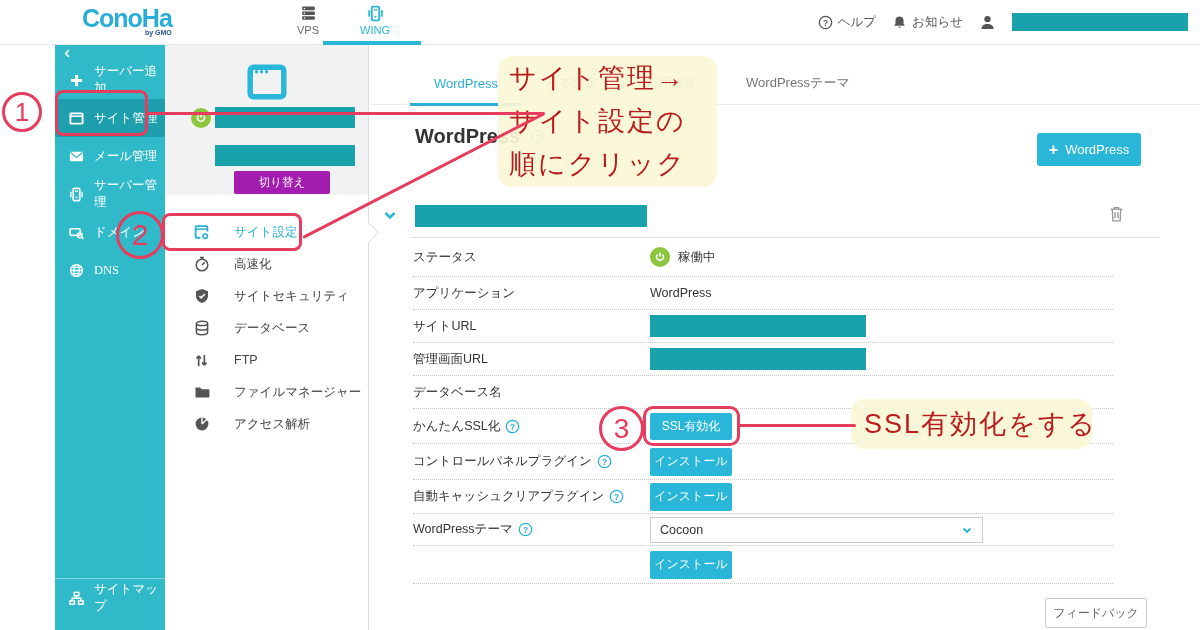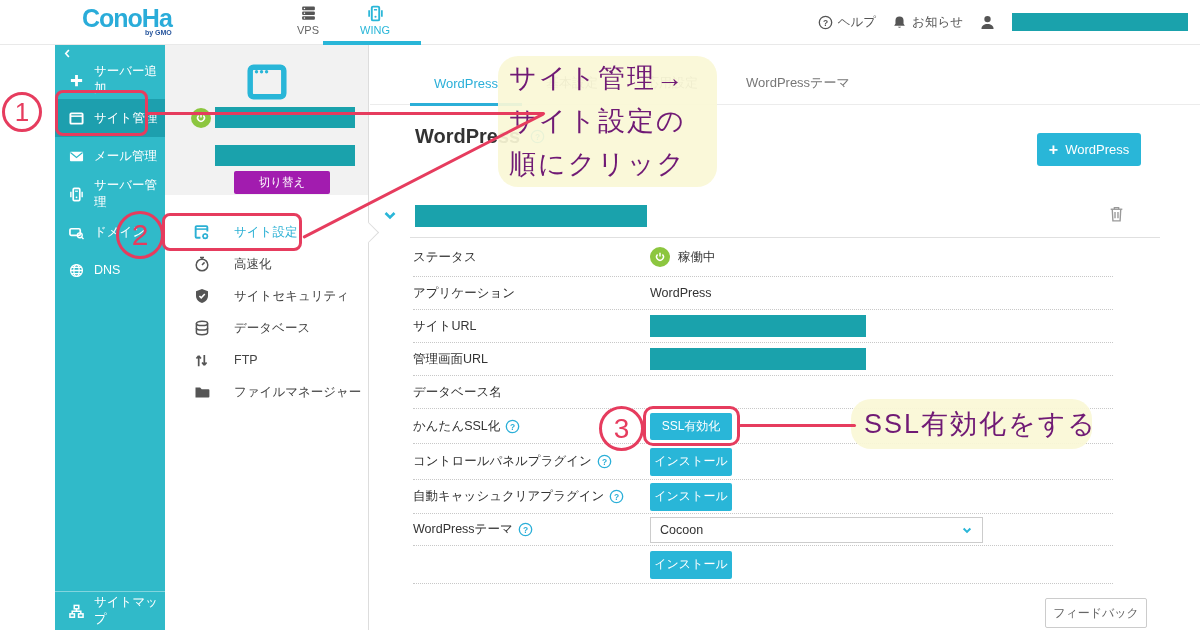--- a/index.html
+++ b/index.html
@@ -20,24 +20,24 @@
   .pt-wing { left:350px; width:50px; color:#29b6d8; }
   .pt-wing .pt-label { color:#29b6d8; }
   .wing-underline { position:absolute; left:323px; top:41px; width:98px; height:4px; background:#29b6d8; }
   .header-right { position:absolute; right:12px; top:13px; display:flex; align-items:center; gap:16px; }
   .hr-item { display:flex; align-items:center; gap:5px; font-size:12.5px; color:#555; cursor:pointer; }
   .account-bar { width:176px; height:18px; background:#1aa2ac; }
 
   
   .sidebar { position:absolute; left:55px; top:45px; width:110px; height:585px; background:#30bac9; z-index:4; }
   .collapse { height:16px; color:#fff; padding-left:7px; padding-top:3px; cursor:pointer; }
-  .side-item { height:38px; display:flex; align-items:center; gap:10px; padding-left:13px; color:#fff; font-size:12.5px; cursor:pointer; }
+  .side-item { height:38px; display:flex; align-items:center; gap:10px; padding-left:13px; color:#fff; font-size:12.5px; cursor:pointer;font-family:Liberation Serif, serif; }
   .side-item.active { background:#1d9fae; }
   .side-item .icn { width:16px; height:16px; display:flex; align-items:center; justify-content:center; flex:none; }
-  .side-bottom { position:absolute; left:0; right:0; bottom:0; }
+  .side-bottom { position:absolute; left:0; right:0; bottom:13px; }
   .side-divider { border-top:1px solid rgba(255,255,255,.4); margin:0 0; }
 
   
   .subbar { position:absolute; left:165px; top:45px; width:204px; height:585px; background:#fff; border-right:1px solid #ddd; z-index:3; }
   .server-panel { position:relative; height:150px; background:#f2f2f2; }
   .win-icon { position:absolute; left:81px; top:17px; }
   .power-badge { position:absolute; width:20px; height:20px; border-radius:50%; background:#8cc63f; display:flex; align-items:center; justify-content:center; }
   .pp1 { left:26px; top:63px; }
   .red-bar { background:#1aa2ac; }
   .sp-bar1 { position:absolute; left:50px; top:62px; width:140px; height:21px; }
@@ -75,21 +75,21 @@
   .theme-select { width:333px; height:26px; border:1px solid #ccc; display:flex; align-items:center; justify-content:space-between; padding:0 9px; font-size:12.5px; color:#333; cursor:pointer; background:#fff; }
   .feedback-btn { position:absolute; left:675px; top:553px; width:102px; height:30px; background:#fff; border:1px solid #ccc; border-radius:2px; color:#666; font-size:12px; cursor:pointer; }
 
   .q-icon { width:15px; height:15px; flex:none; display:inline-flex; }
 
   
   .a-line { position:absolute; height:3px; background:#e63c5e; transform-origin:left center; z-index:46; border-radius:2px; }
   .line-a { left:147px; top:112px; width:398px; }
   .line-b { left:303px; top:236px; width:271px; transform:rotate(-27.2deg); }
   .line-c { left:739px; top:424px; width:117px; }
-  .note { position:absolute; background:rgba(250,247,214,0.92); border-radius:20px; z-index:44; color:#701a75; letter-spacing:2px; font-weight:300; }
+  .note { position:absolute; background:rgba(250,247,214,0.92); border-radius:14px; z-index:44; color:#b91c1c; letter-spacing:2px; font-weight:300; }
   .note-1 { left:498px; top:56px; width:219px; height:131px; padding:1px 0 0 11px; }
   .note-1 .nline { font-size:27px; line-height:43px; white-space:nowrap; }
   .note-2 { left:851px; top:399px; width:241px; height:50px; font-size:27px; line-height:50px; padding-left:13px; white-space:nowrap; }
   .a-circle { position:absolute; border:3px solid #e63c5e; border-radius:50%; color:#e63c5e; display:flex; align-items:center; justify-content:center; font-size:26px; z-index:47; background:transparent; }
   .circle-1 { left:2px; top:92px; width:40px; height:40px; }
   .circle-2 { left:116px; top:211px; width:48px; height:48px; font-size:30px; }
   .circle-3 { left:599px; top:406px; width:45px; height:45px; font-size:28px; }
   .a-box { position:absolute; border:3px solid #e63c5e; border-radius:8px; z-index:47; }
   .box-1 { left:55px; top:90px; width:93px; height:46px; }
   .box-2 { left:162px; top:213px; width:140px; height:38px; }
@@ -315,20 +315,29 @@
         <span>FTP</span>
       </div>
       <div class="sub-item">
         <span class="icn">
             <svg width="16" height="16" viewBox="0 0 16 16" fill="currentColor">
               <path d="M1.5 3.5h4.6l1.6 1.8h6.8a.9.9 0 0 1 .9.9v6.3a.9.9 0 0 1-.9.9H1.5z"></path>
             </svg>
           </span>
         <span>ファイルマネージャー</span>
       </div>
+      <div class="sub-item">
+        <span class="icn">
+            <svg width="16" height="16" viewBox="0 0 16 16">
+              <circle cx="8" cy="8" r="6.4" fill="currentColor"></circle>
+              <path d="M8 8V1.2M8 8l4.8-4.8" stroke="#fff" stroke-width="1.4" fill="none"></path>
+            </svg>
+          </span>
+        <span>アクセス解析</span>
+      </div>
     </div>
   </div>
   <div class="flyout-pointer"></div>
 
   <div class="main">
     <div class="tabs">
       <div class="tab active">WordPress</div>
       <div class="tab">基本設定</div>
       <div class="tab">応用設定</div>
       <div class="tab">WordPressテーマ</div>

